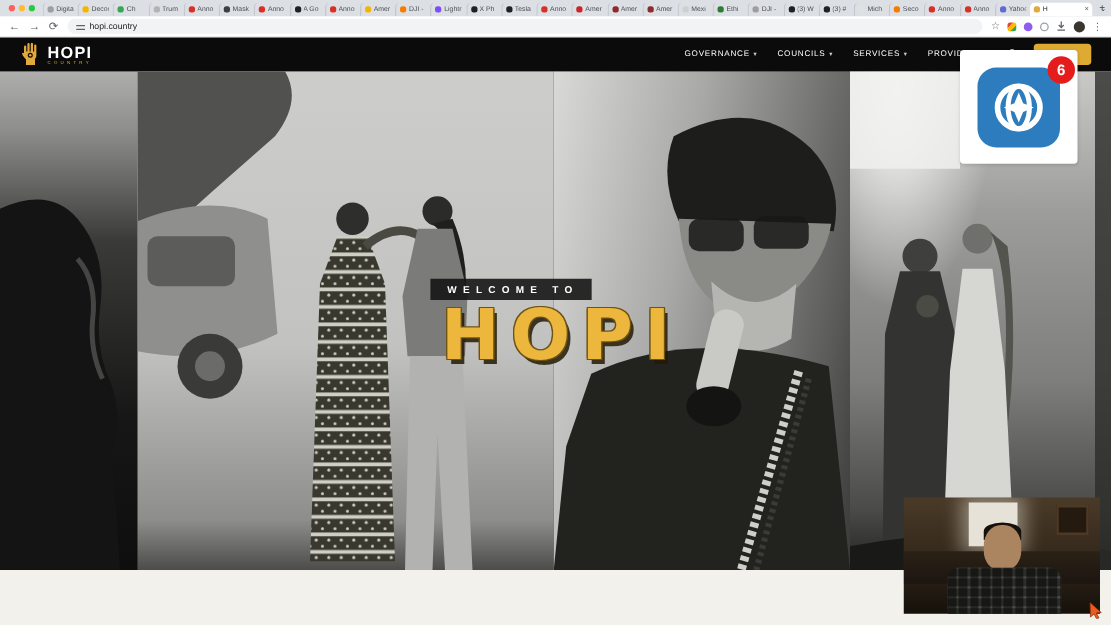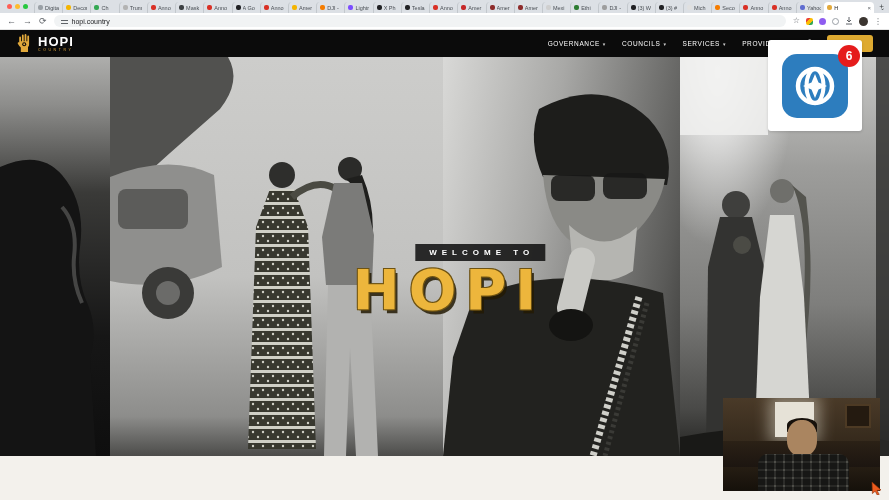--- a/index.html
+++ b/index.html
@@ -54,21 +54,21 @@
   
   .hero{position:relative;height:399px;display:flex;background:#111;z-index:1;}
   .panel{height:100%;position:relative;overflow:hidden;}
   .panel svg{position:absolute;inset:0;}
   .p1{width:110px;background:linear-gradient(180deg,#aeaeac 0%,#8d8d8b 12%,#3a3a38 34%,#161616 70%,#0e0e0e 100%);}
   .p2{width:333px;background:linear-gradient(180deg,#cdcdcb 0%,#c2c2c0 55%,#8d8d8b 90%,#4c4c4a 100%);}
   .p3{width:237px;background:linear-gradient(100deg,#d9d9d7 0%,#a8a8a6 40%,#5a5a58 85%,#3a3a38 100%);}
   .p4{width:209px;background:
       radial-gradient(ellipse at 18% 4%, rgba(255,255,255,.95), rgba(255,255,255,0) 32%),
       linear-gradient(180deg,#c9c9c7 0%,#9d9d9b 28%,#7e7e7c 62%,#4a4a48 88%,#222220 100%);}
-  .heromid{position:absolute;left:50%;top:184px;transform:translateX(-50%);text-align:right;z-index:2;}
+  .heromid{position:absolute;left:50%;top:164px;transform:translateX(-50%);text-align:left;z-index:2;}
   .eyebrow{display:inline-block;background:rgba(18,18,18,.88);color:#fff;font-size:8px;
            letter-spacing:5px;padding:4px 11px 4px 14px;font-weight:bold;}
   .herotitle{margin-top:3px;font-size:56px;font-weight:900;color:#edb63c;letter-spacing:9px;
              line-height:.92;font-family:"DejaVu Sans",sans-serif;padding-left:9px;
              text-shadow:-1px -1px 0 #6e5312,1px -1px 0 #6e5312,-1px 1px 0 #6e5312,
                           1px 1px 0 #6e5312,3px 4px 0 rgba(35,26,4,.85);}
   
   .footer{height:44px;background:#f3f1ec;}
   
   .appcard{position:absolute;left:768px;top:40px;width:94px;height:91px;background:#fff;

